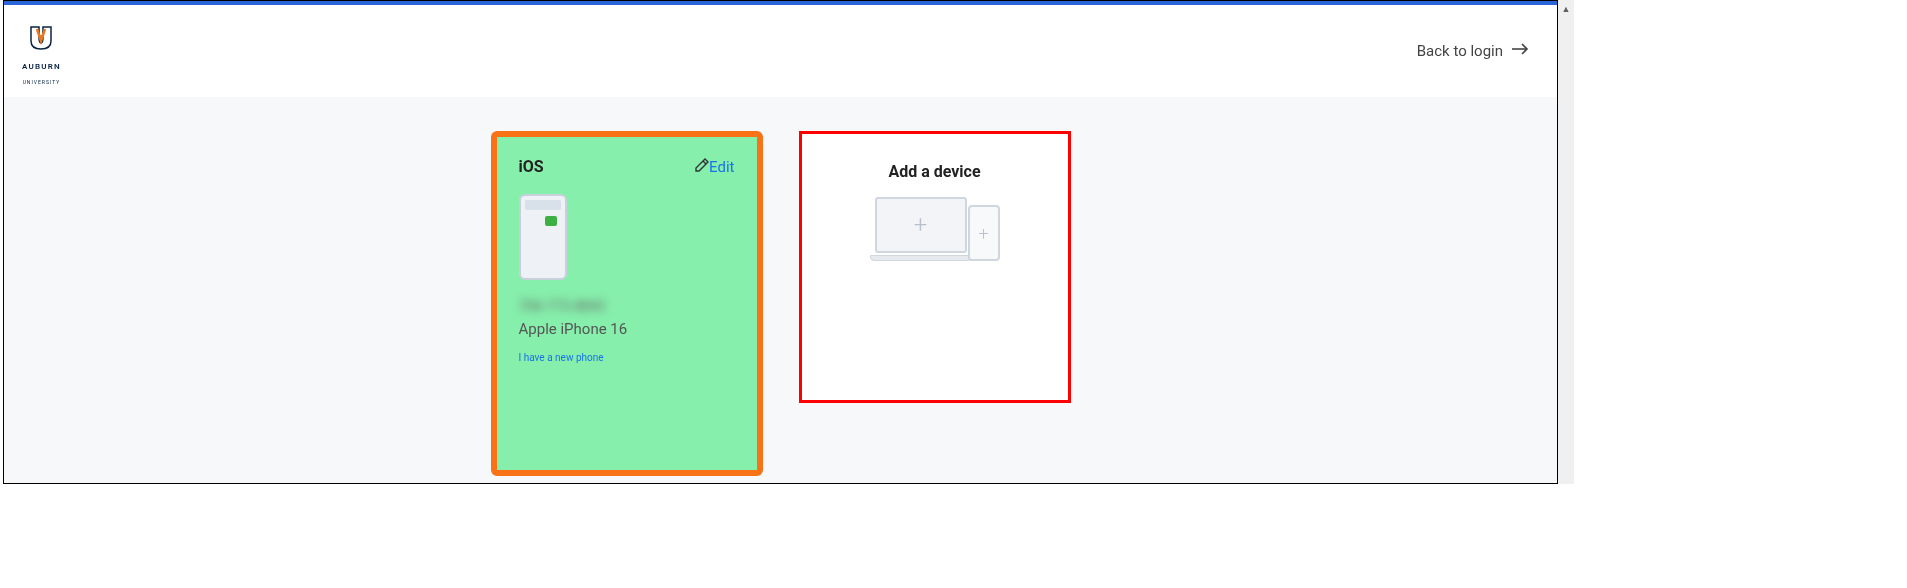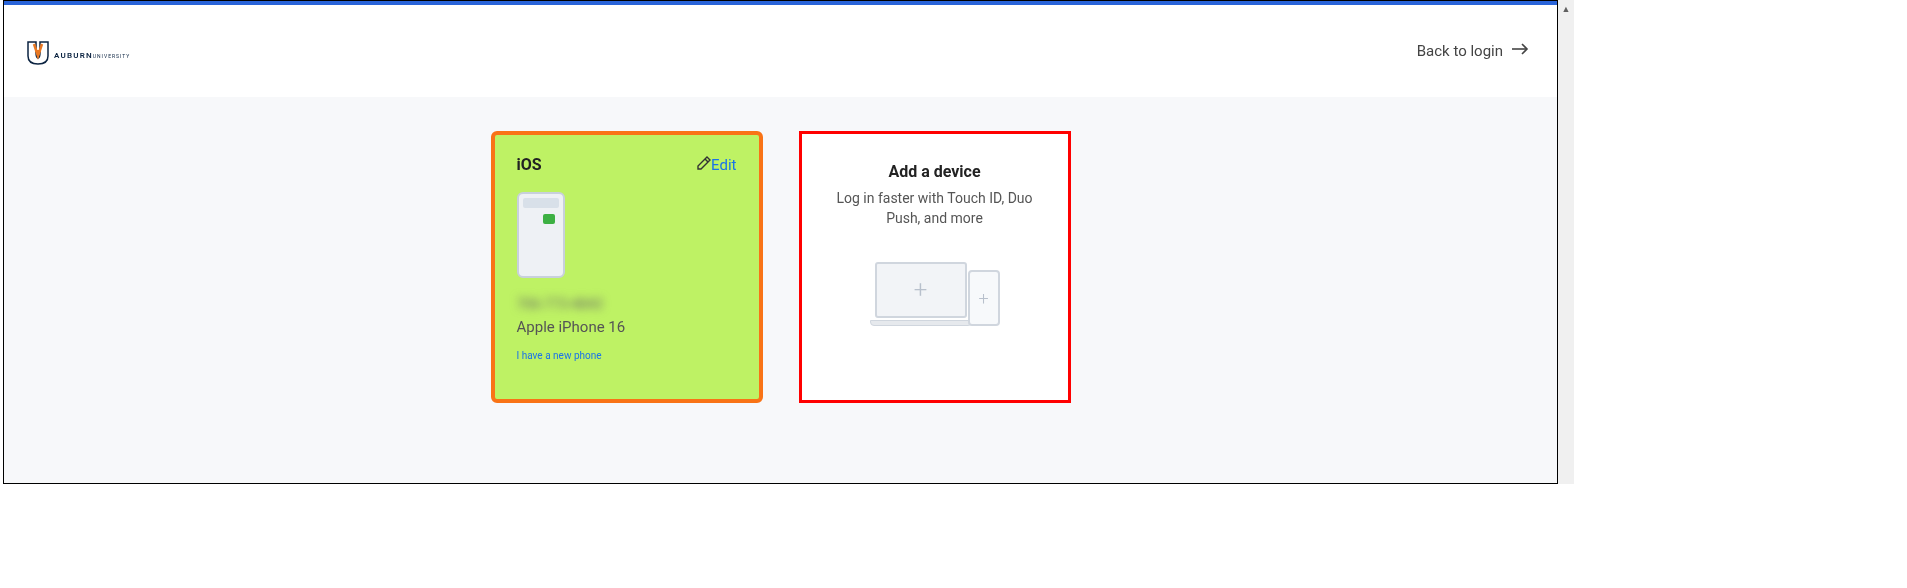--- a/index.html
+++ b/index.html
@@ -32,23 +32,24 @@
     .header {
       height: 92px;
       display: flex;
       justify-content: space-between;
       align-items: center;
       padding: 0 28px 0 18px;
       background: #ffffff;
     }
     .logo-container {
       display: flex;
-      flex-direction: row;
+      flex-direction: column;
       align-items: center;
       padding-top: 8px;
+      gap: 7px;
     }
     .logo-emblem {
       width: 32px;
       height: 26px;
       position: relative;
       margin-bottom: 4px;
     }
     .logo-text {
       font-size: 8px;
       letter-spacing: 1.2px;
@@ -73,23 +74,23 @@
       background: #f7f8fa;
       height: calc(100% - 96px);
       width: 100%;
       padding-top: 34px;
       display: flex;
       justify-content: center;
       gap: 36px;
     }
     .card {
       width: 272px;
-      height: 272px;
-      background: #bef264;
-      border: 4px solid #f97316;
+      height: 345px;
+      background: #86efac;
+      border: 6px solid #f97316;
       border-radius: 6px;
       padding: 20px 22px;
     }
     .card-header {
       display: flex;
       justify-content: space-between;
       align-items: center;
       margin-bottom: 18px;
     }
     .card-title {
@@ -298,21 +299,20 @@
         <div class="device-img-icon"></div>
       </div>
 
       <div class="device-phone">706-773-4843</div>
       <div class="device-model">Apple iPhone 16</div>
       <div class="new-phone-link">I have a new phone</div>
     </div>
 
     <div class="add-card">
       <div class="add-title">Add a device</div>
-      <div class="add-subtitle">Log in faster with Touch ID, Duo Push, and more</div>
       <div class="add-illustration">
         <div class="laptop">
           <div class="laptop-screen">
               <span class="plus">+</span>
             </div>
           <div class="laptop-base"></div>
         </div>
         <div class="phone-small">
             <span class="plus">+</span>
           </div>

